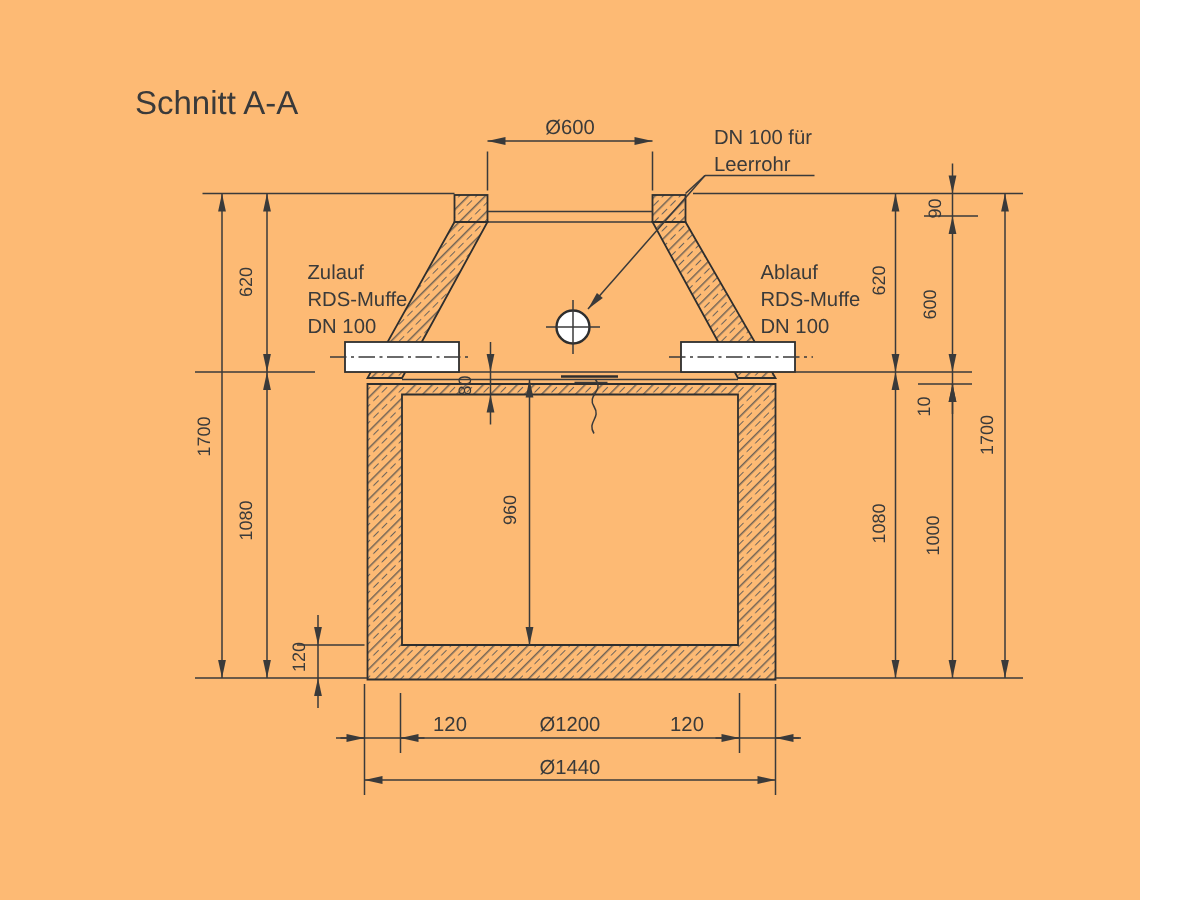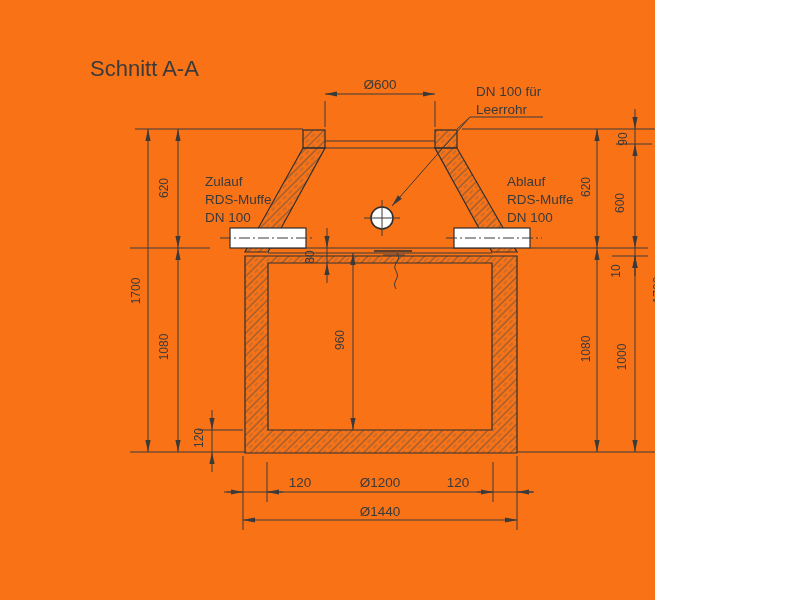--- a/index.html
+++ b/index.html
@@ -1,16 +1,16 @@
 <!DOCTYPE html>
 <html><head>
 <meta charset="utf-8">
 <style>
   html,body{margin:0;padding:0;background:#ffffff;}
-  .page{width:655px;height:600px;position:relative;background:#f97316;overflow:hidden;}
+  .page{width:760px;height:600px;position:relative;background:#fdba74;overflow:hidden;}
   svg{display:block;}
   text{font-family:"Liberation Sans","DejaVu Sans",sans-serif;fill:#3a3a3a;}
   .title{font-size:22px;}
   .label{font-size:13.5px;}
   .dim{font-size:12px;}
   .ln{stroke:#3a3a3a;stroke-width:1;fill:none;}
   .thick{stroke:#2e2e2e;stroke-width:1.6;}
   .struct{stroke:#2e2e2e;stroke-width:1.2;}
   .cl{stroke:#3a3a3a;stroke-width:1;fill:none;stroke-dasharray:11 3 2 3;}
 </style>

